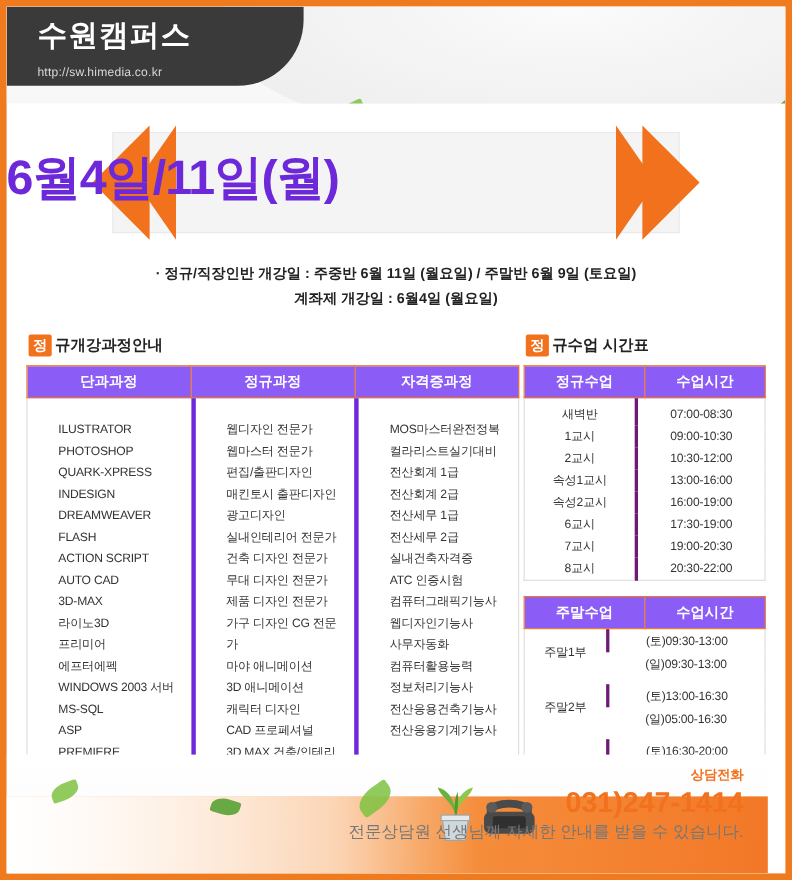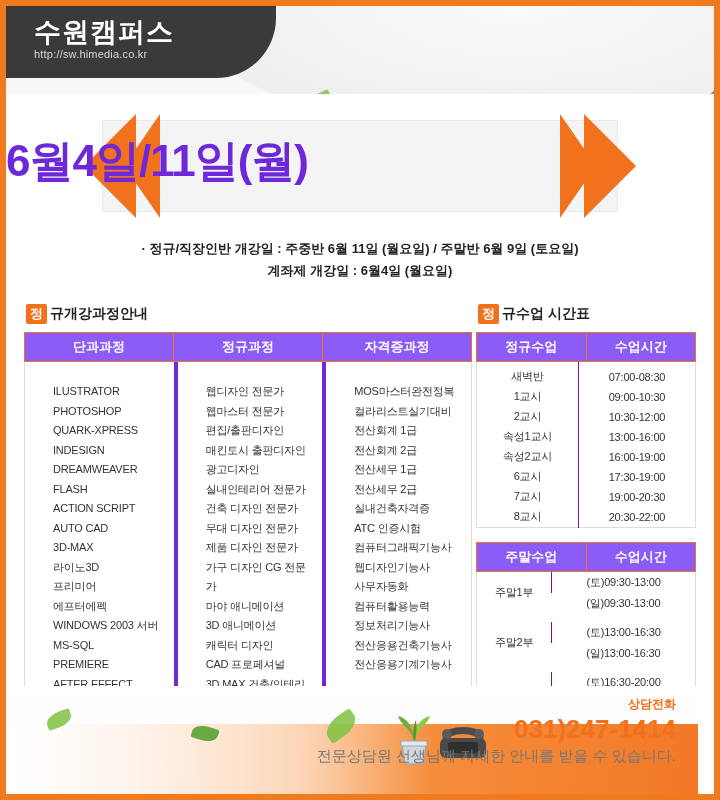--- a/index.html
+++ b/index.html
@@ -35,21 +35,21 @@
   }
   .campus-title {
     font-size: 27px;
     font-weight: bold;
     letter-spacing: 1px;
     line-height: 32px;
   }
   .campus-url {
     font-size: 11px;
     color: #d8d8d8;
-    margin-top: 0;
+    margin-top: 12px;
     letter-spacing: 0.2px;
   }
   .header-wave {
     position: absolute;
     right: -10px; top: -30px;
     width: 520px; height: 140px;
     background: radial-gradient(ellipse at 60% 20%, #fbfbfb 0%, #f1f1f1 60%, #ececec 100%);
     border-bottom-left-radius: 200px 90px;
   }
   
@@ -180,21 +180,21 @@
   .sched {
     width: 100%;
     border: 1px solid #dcdcdc;
     border-top: none;
   }
   .sched td {
     font-size: 11px;
     color: #333;
     text-align: center;
     padding: 2.5px 0;
-    border-left: 1px solid #701a75;
+    border-left: 3px solid #701a75;
     letter-spacing: -0.2px;
   }
   .sched td:first-child { border-left: none; }
   .sched tr.pad td { padding-top: 7px; }
   .gap { height: 14px; }
   .weekend-block td { padding: 3px 0; }
   .weekend-rowgap td { height: 8px; border: none; }
   
   .footer {
     position: absolute;
@@ -301,20 +301,21 @@
                 <li>DREAMWEAVER</li>
                 <li>FLASH</li>
                 <li>ACTION SCRIPT</li>
                 <li>AUTO CAD</li>
                 <li>3D-MAX</li>
                 <li>라이노3D</li>
                 <li>프리미어</li>
                 <li>에프터에펙</li>
                 <li>WINDOWS 2003 서버</li>
                 <li>MS-SQL</li>
+                <li>ASP</li>
                 <li>PREMIERE</li>
                 <li>AFTER EFFECT</li>
                 <li>C/C++</li>
               </ul>
           </div>
           <div class="course-col">
             <ul id="col1">
                 <li>웹디자인 전문가</li>
                 <li>웹마스터 전문가</li>
                 <li>편집/출판디자인</li>
@@ -427,21 +428,21 @@
               <td>(일)09:30-13:00</td>
             </tr>
             <tr class="weekend-rowgap">
               <td colspan="2"></td>
             </tr>
             <tr>
               <td rowspan="2">주말2부</td>
               <td>(토)13:00-16:30</td>
             </tr>
             <tr>
-              <td>(일)13:00-16:30</td>
+              <td>(일)05:00-16:30</td>
             </tr>
             <tr class="weekend-rowgap">
               <td colspan="2"></td>
             </tr>
             <tr>
               <td rowspan="2">주말3부</td>
               <td>(토)16:30-20:00</td>
             </tr>
             <tr>
               <td>(일)16:30-20:00</td>

